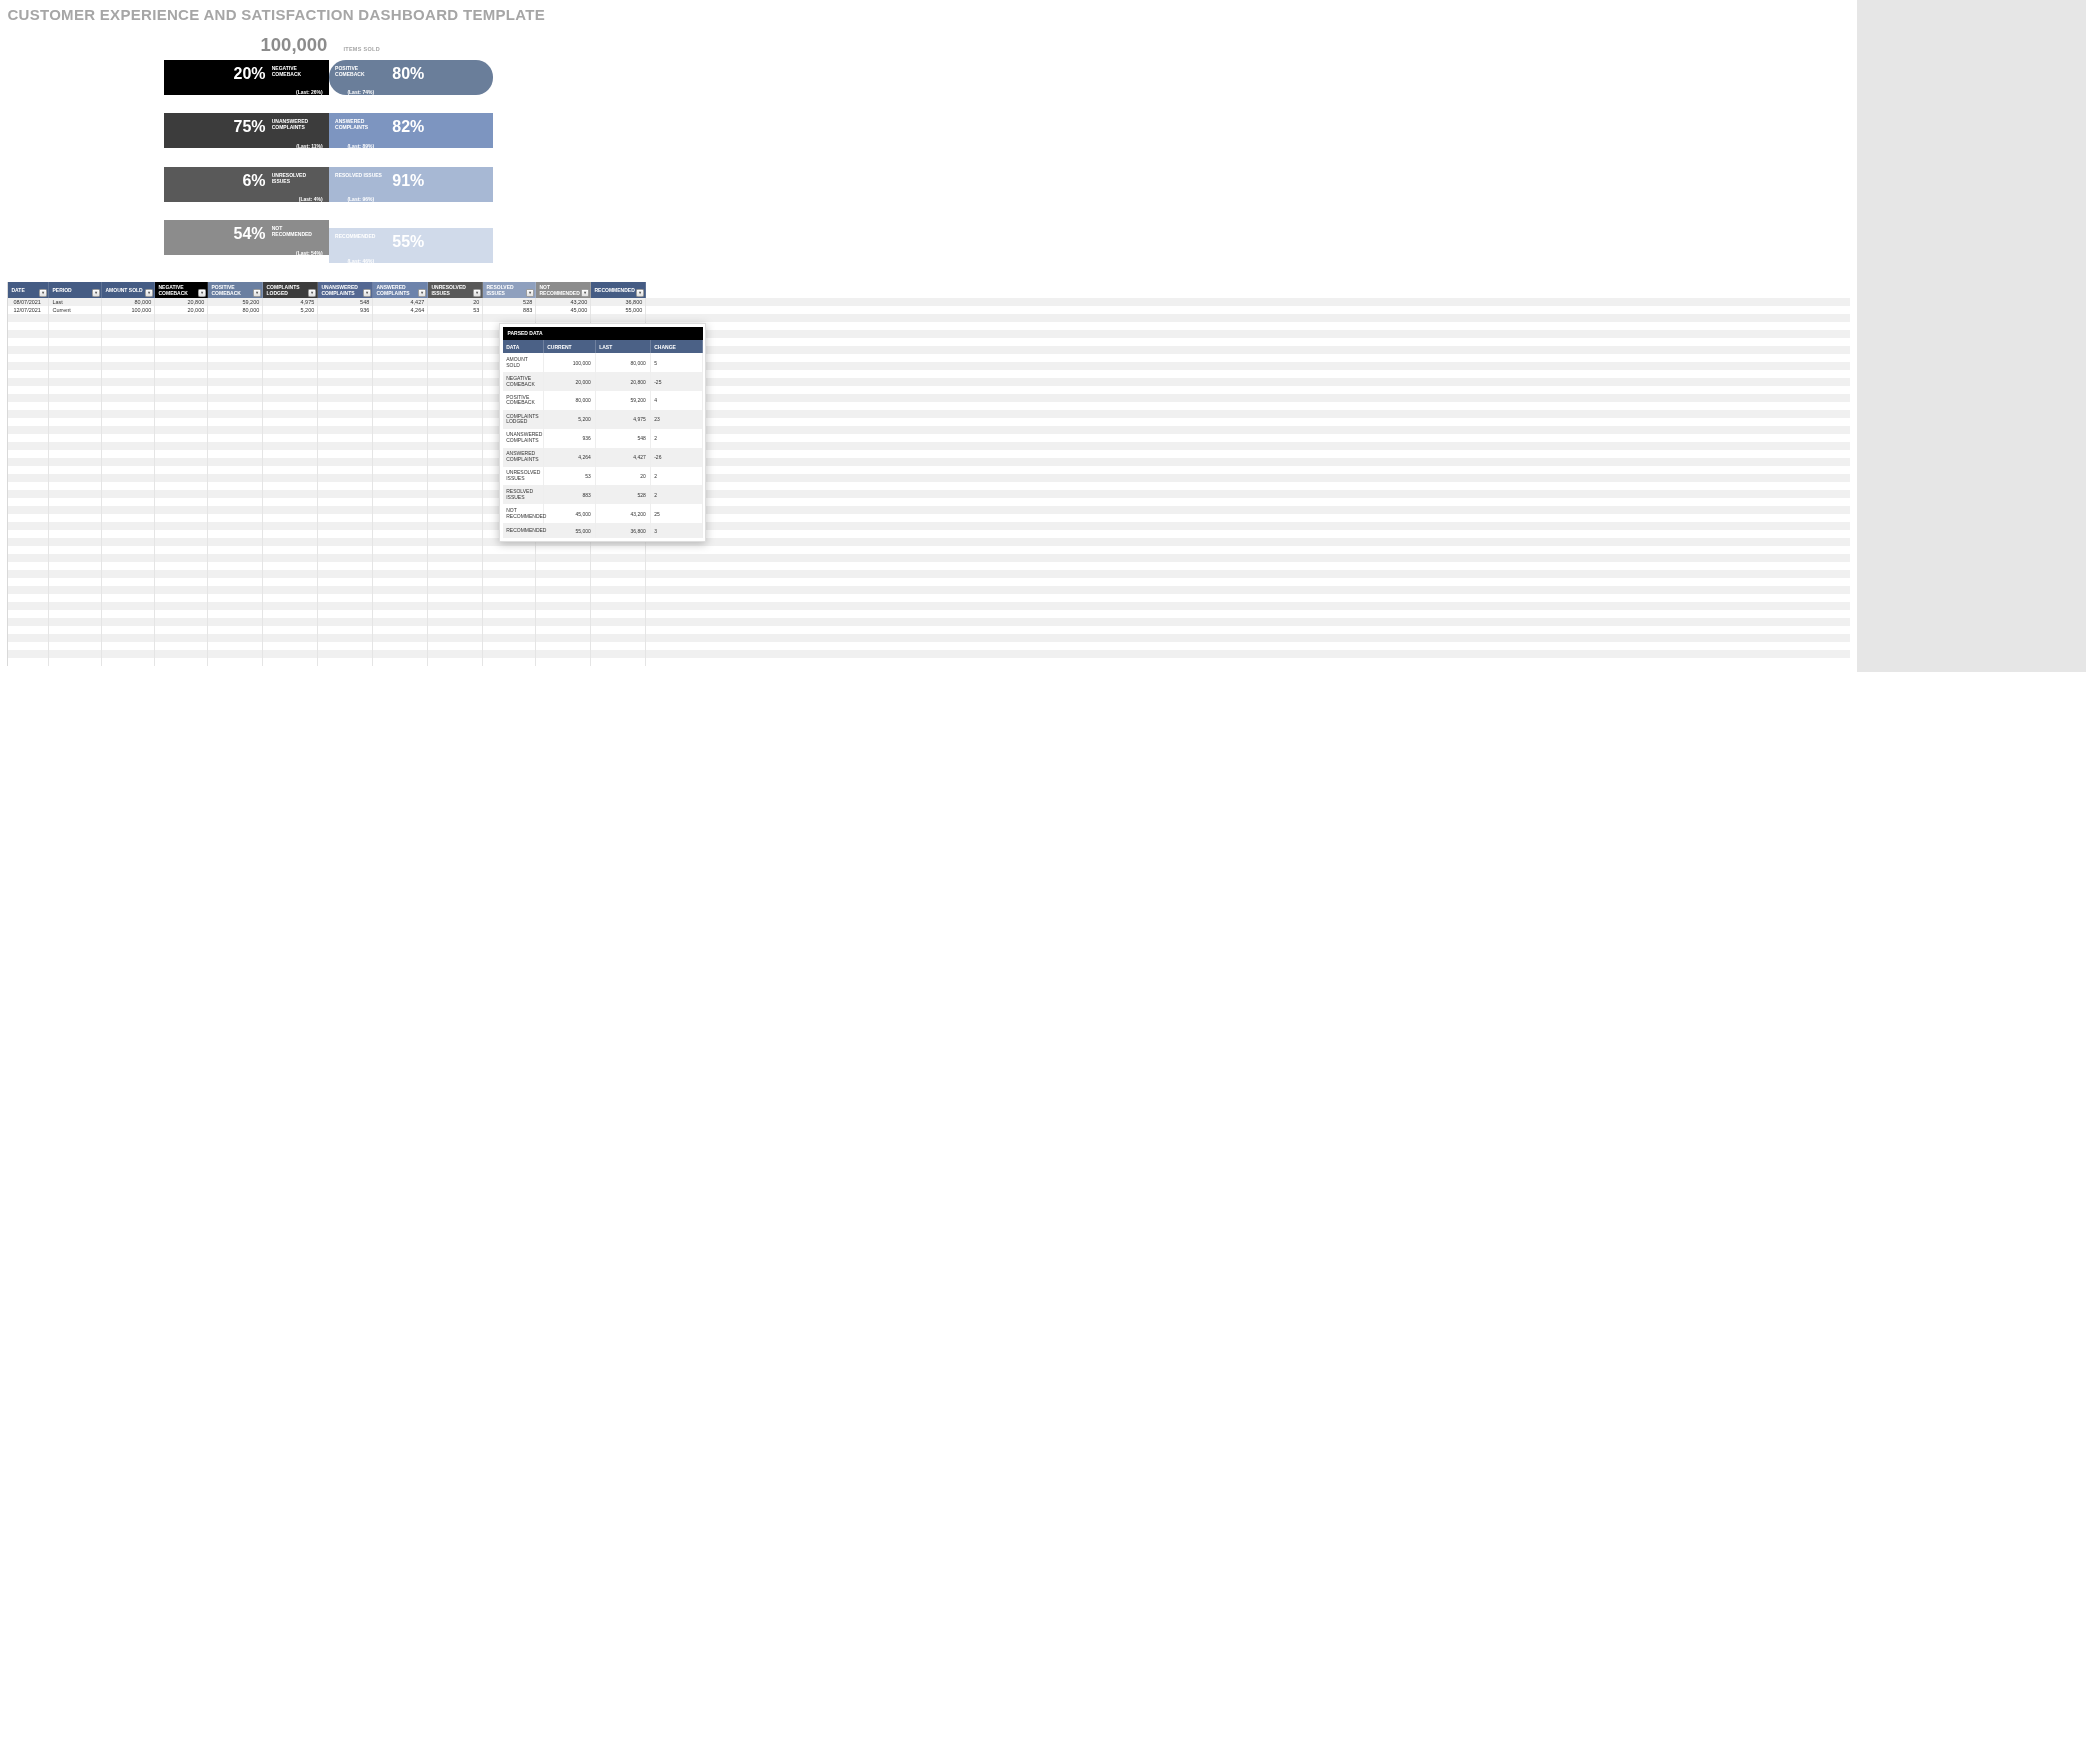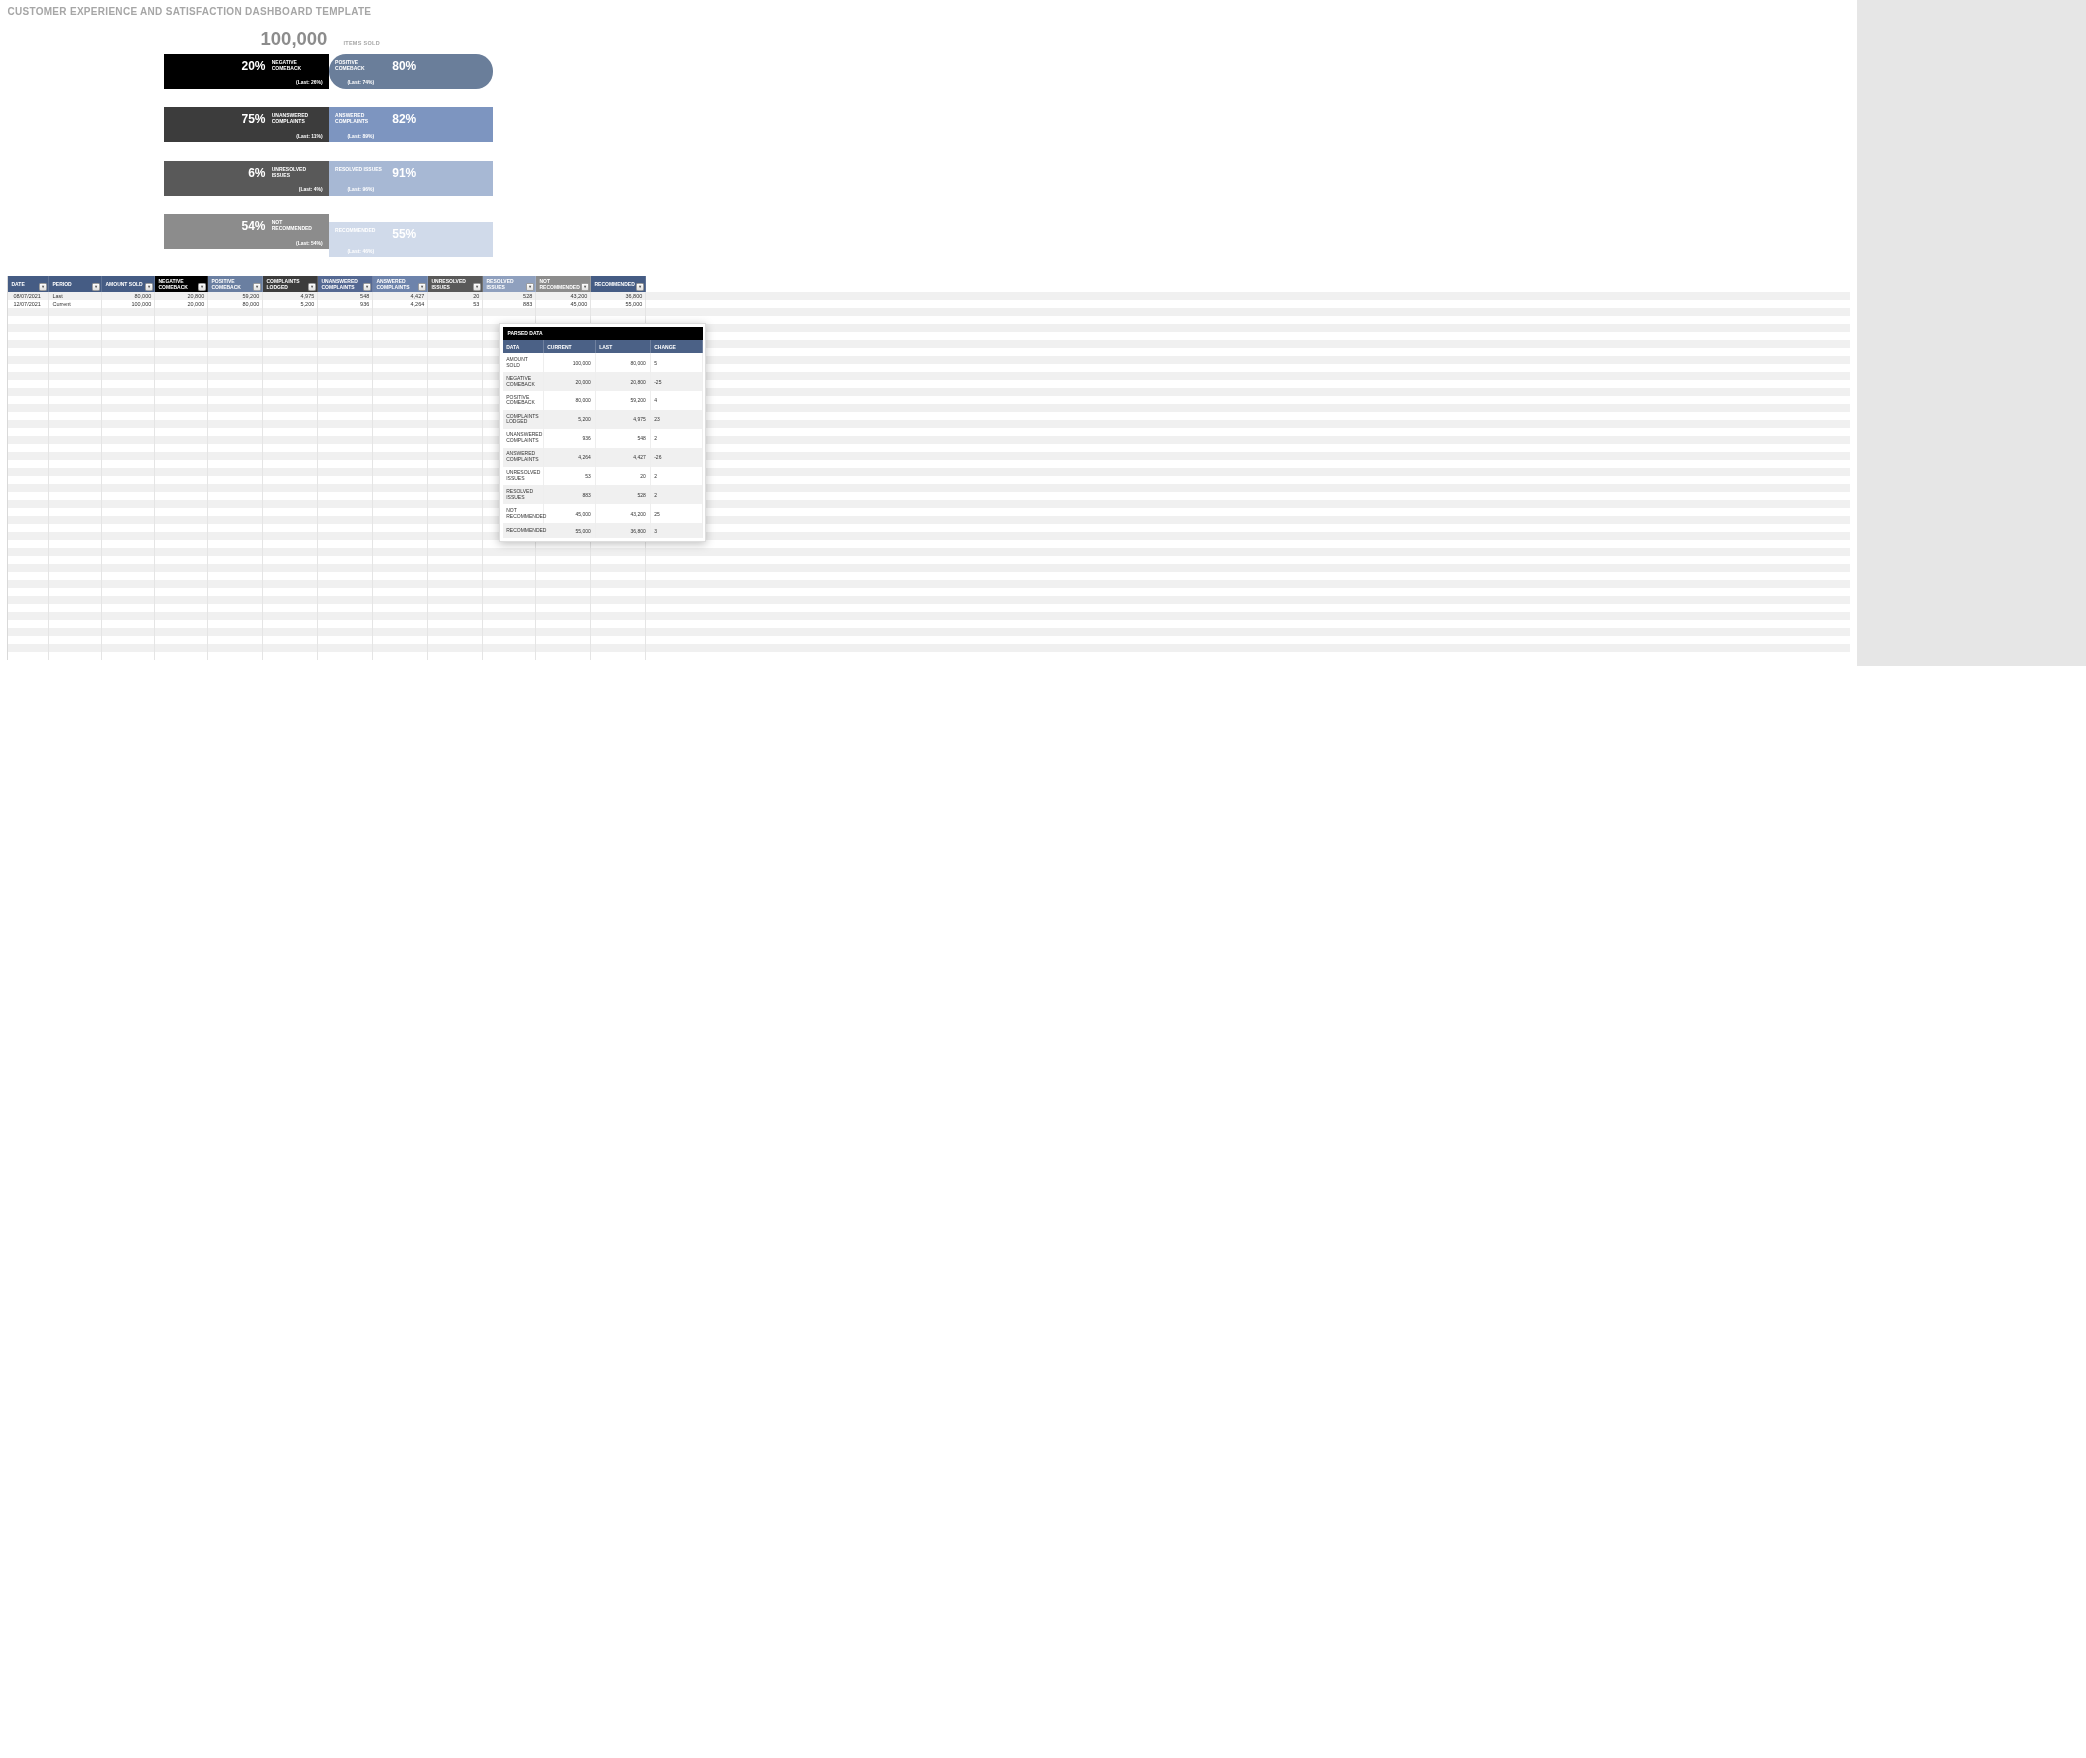--- a/index.html
+++ b/index.html
@@ -18,21 +18,21 @@
     padding: 6.2px 6.2px 6.2px 7.4px;
     position: relative;
   }
   .right-gutter {
     flex: 1;
     background: #e6e6e6;
   }
   .title {
     color: #a6a6a6;
     font-weight: 700;
-    font-size: 10px;
+    font-size: 15px;
     letter-spacing: 0.3px;
     margin-bottom: 11px;
   }
   .header-row {
     display: flex;
     align-items: baseline;
     margin-left: 228px;
     margin-bottom: 3.7px;
   }
   .big-number {
@@ -67,21 +67,21 @@
   }
   .metric-top {
     display: flex;
     align-items: flex-start;
     gap: 6.2px;
   }
   .metric-pct {
     flex: 1;
     text-align: right;
     font-weight: 700;
-    font-size: 12px;
+    font-size: 16px;
   }
   .metric-label {
     font-weight: 700;
     font-size: 5px;
     width: 51px;
     line-height: 1.2;
   }
   .metric-right .metric-top { flex-direction: row-reverse; }
   .metric-right .metric-pct { text-align: left; }
   .metric-right .metric-label { text-align: left; }

